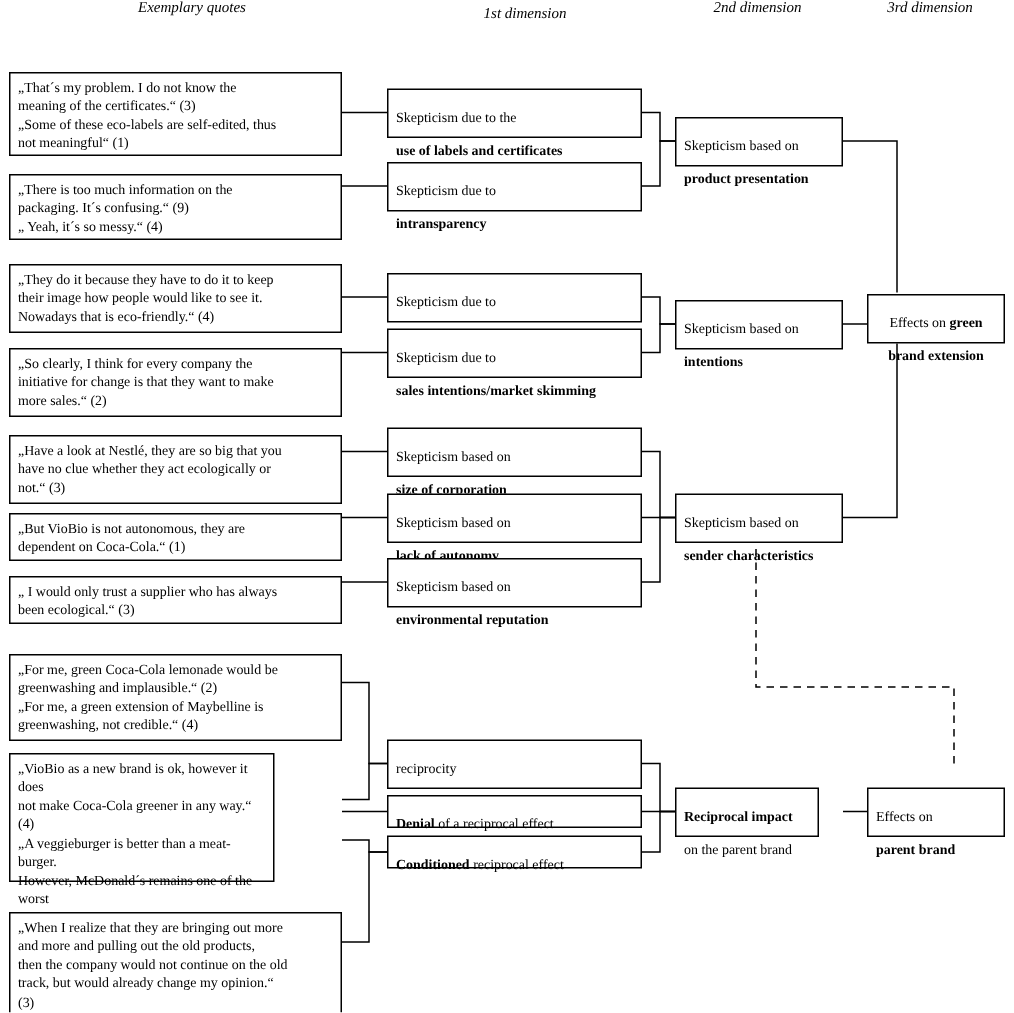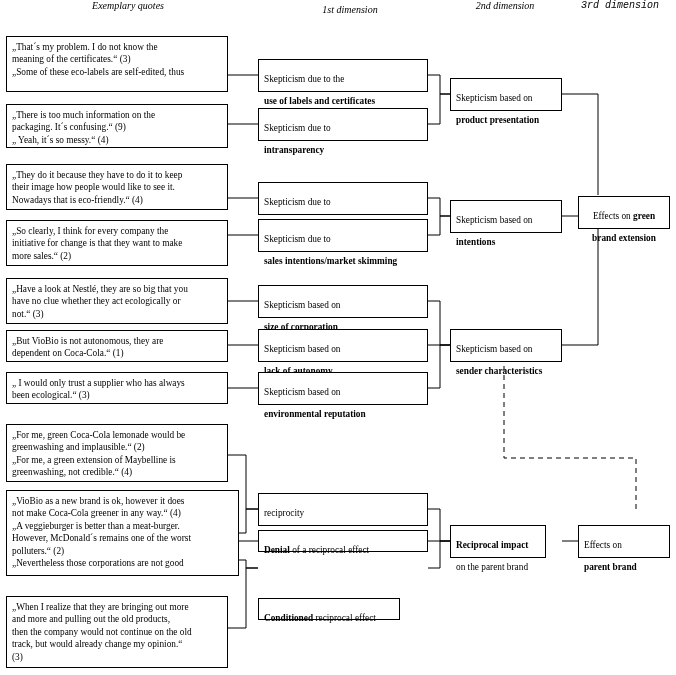--- a/index.html
+++ b/index.html
@@ -30,20 +30,21 @@
     border: 1px solid #000;
     background: #fff;
     box-sizing: border-box;
     font-size: 9.3px;
     line-height: 1.33;
     padding: 4px 5px;
   }
   .quote {
     font-size: 9.3px;
     line-height: 1.34;
+    margin-top: 12px;
   }
   .quote p {
     margin: 0;
   }
   .dim1 {
     font-size: 9.3px;
     line-height: 1.34;
   }
   .dim2 {
     font-size: 9.3px;
@@ -72,21 +73,21 @@
   }
 </style>
 </head>
 <body>
 
 <div id="canvas">
 
   <div class="col-header" style="left:58px; top:0px; width:140px;">Exemplary quotes</div>
   <div class="col-header" style="left:290px; top:4px; width:120px;text-align:center;">1st dimension</div>
   <div class="col-header" style="left:450px; top:0px; width:110px;">2nd dimension</div>
-  <div class="col-header" style="left:570px; top:0px; width:100px;font-family:Liberation Mono, monospace;">3rd dimension</div>
+  <div class="col-header" style="left:570px; top:0px; width:100px;">3rd dimension</div>
 
   <svg class="lines" viewBox="0 0 676 675">
 
     <line x1="228" y1="75" x2="258" y2="75"></line>
     <line x1="228" y1="124" x2="258" y2="124"></line>
     <line x1="228" y1="198" x2="258" y2="198"></line>
     <line x1="228" y1="235" x2="258" y2="235"></line>
     <line x1="228" y1="301" x2="258" y2="301"></line>
     <line x1="228" y1="345" x2="258" y2="345"></line>
     <line x1="228" y1="388" x2="258" y2="388"></line>
@@ -117,20 +118,21 @@
 
     <line x1="562" y1="541" x2="578" y2="541"></line>
 
     <polyline class="dashed" points="504,366 504,458 636,458 636,512"></polyline>
   </svg>
 
   <div class="box quote" style="left:6px; top:36px; width:222px; height:56px;">
     <p>„That´s  my problem. I do not know the</p>
     <p>meaning of the certificates.“ (3)</p>
     <p>„Some of these eco-labels are self-edited, thus</p>
+    <p>not meaningful“ (1)</p>
   </div>
 
   <div class="box quote" style="left:6px; top:104px; width:222px; height:44px;font-family:Liberation Serif, serif;">
     <p>„There is too much information on the</p>
     <p>packaging.  It´s confusing.“ (9)</p>
     <p>„ Yeah,  it´s so messy.“ (4)</p>
   </div>
 
   <div class="box quote" style="left:6px; top:164px; width:222px; height:46px;">
     <p>„They  do it because they have  to do it to keep</p>
@@ -160,21 +162,21 @@
     <p>been ecological.“ (3)</p>
   </div>
 
   <div class="box quote" style="left:6px; top:424px; width:222px; height:58px;">
     <p>„For me,  green Coca-Cola lemonade would be</p>
     <p>greenwashing and implausible.“ (2)</p>
     <p>„For me, a green extension of Maybelline is</p>
     <p>greenwashing, not credible.“ (4)</p>
   </div>
 
-  <div class="box quote" style="left:6px; top:490px; width:233px; height:86px;font-family:Liberation Serif, serif;">
+  <div class="box quote" style="left:6px; top:490px; width:177px; height:86px;font-family:Liberation Serif, serif;">
     <p>„VioBio as a new brand is ok, however it does</p>
     <p>not make Coca-Cola greener in any way.“  (4)</p>
     <p>„A veggieburger is better than a meat-burger.</p>
     <p>However, McDonald´s remains one of the worst</p>
     <p>polluters.“ (2)</p>
     <p>„Nevertheless those corporations are not good</p>
   </div>
 
   <div class="box quote" style="left:6px; top:596px; width:222px; height:72px;">
     <p>„When I realize that they are bringing out more</p>
@@ -220,21 +222,21 @@
   </div>
 
   <div class="box dim1" style="left:258px; top:493px; width:170px; height:33px;">
     <p>reciprocity</p>
   </div>
 
   <div class="box dim1" style="left:258px; top:530px; width:170px; height:22px;">
     <p><span class="bold">Denial</span><span> of a reciprocal effect</span></p>
   </div>
 
-  <div class="box dim1" style="left:258px; top:557px; width:142px; height:22px;margin-top:41px;">
+  <div class="box dim1" style="left:258px; top:557px; width:170px; height:22px;">
     <p><span class="bold">Conditioned</span><span> reciprocal effect</span></p>
   </div>
 
   <div class="box dim2" style="left:450px; top:78px; width:112px; height:33px;">
     <p>Skepticism based on</p>
     <p class="bold">product presentation</p>
   </div>
 
   <div class="box dim2" style="left:450px; top:200px; width:112px; height:33px;">
     <p>Skepticism based on</p>

